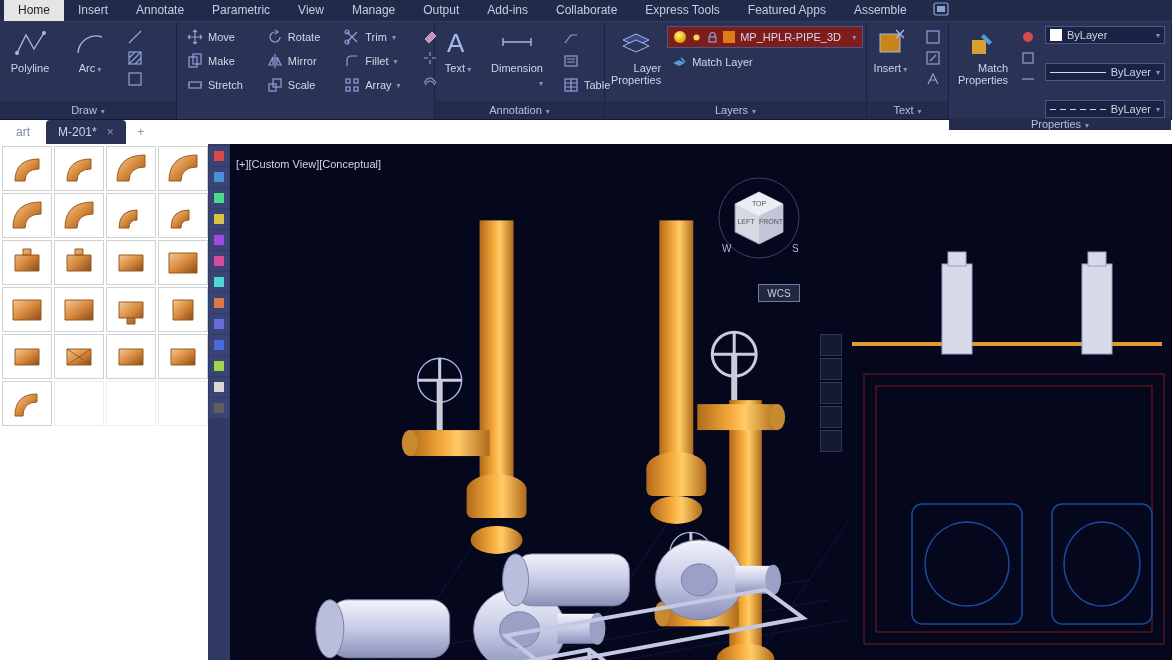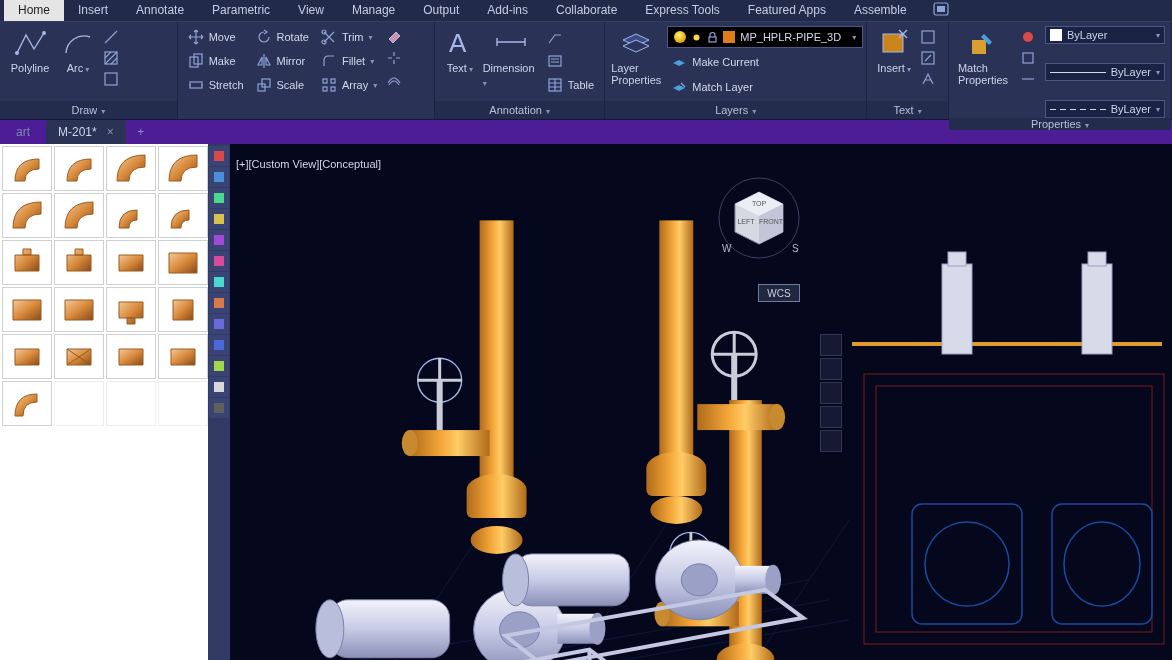--- a/index.html
+++ b/index.html
@@ -7,54 +7,54 @@
 
   
   .menubar { height: 22px; background: #222a4a; display: flex; align-items: stretch; padding-left: 4px; gap: 0; border-bottom: 1px solid #333c63; }
   .menubar .item { padding: 3px 14px 0; cursor: pointer; color: #c6cce0; }
   .menubar .item.active { background: #e5e5e5; color: #222; }
   .helpicon { margin-left: 12px; padding-top:2px; }
 
   
   .ribbon { height: 98px; background: #2a3255; display: flex; border-bottom: 1px solid #10193a; }
   .panel { border-right: 1px solid #1a2346; display: flex; flex-direction: column; }
-  .panel-body { flex: 1; display: flex; padding: 4px 6px 0; gap: 4px; }
+  .panel-body { flex: 1; display: flex; padding: 4px 6px 0; gap: 16px; }
   .panel-title { height: 18px; text-align: center; font-size: 11px; background: #242c4e; color: #b8c0da; display:flex; align-items:center; justify-content:center; gap:4px;}
   .panel-title .expand::after{content:"▾"; font-size:8px; color:#8a93b8;}
 
   .bigbtn { width: 48px; display: flex; flex-direction: column; align-items: center; gap: 2px; cursor: pointer; }
   .bigbtn .ic { width: 34px; height: 34px; display:flex; align-items:center; justify-content:center; }
-  .bigbtn .lbl { font-size: 11px; color: #cdd4e8; text-align:left; line-height:12px;}
+  .bigbtn .lbl { font-size: 11px; color: #cdd4e8; text-align:right; line-height:12px;}
   .bigbtn .drop::after{content:" ▾"; font-size:8px; color:#8a93b8;}
 
   .row3 { display:flex; flex-direction:column; gap:2px; }
   .smallbtn { height:22px; display:flex; align-items:center; gap:5px; padding:0 4px; cursor:pointer; font-size:11px; color:#d3d8ea; white-space:nowrap;}
   .smallbtn .sic{ width:16px; height:16px; display:flex; align-items:center; justify-content:center; flex:none;}
   .iconcol { display:flex; flex-direction:column; gap:3px; padding-top:2px;}
   .iconcol .sic{width:18px;height:18px;display:flex;align-items:center;justify-content:center;cursor:pointer;}
 
   
   svg { overflow: visible; }
   .stk { stroke:#a6b8e8; stroke-width:1.4; fill:none; }
   .stkl { stroke:#8fa2d8; stroke-width:1.2; fill:none; }
 
   
-  .layercombo{height:22px;width:196px;background:#000000;border:1px solid #4b5788;display:flex;align-items:center;gap:5px;padding:0 6px;cursor:pointer;}
+  .layercombo{height:22px;width:196px;background:#7f1d1d;border:1px solid #4b5788;display:flex;align-items:center;gap:5px;padding:0 6px;cursor:pointer;}
   .layercombo .sw{width:12px;height:12px;background:#e07b1a;}
   .layercombo .txt{flex:1;font-size:11px;color:#d5daea;white-space:nowrap;overflow:hidden;}
   .bulb{width:12px;height:12px;border-radius:50%;background:radial-gradient(circle at 40% 35%,#fff27a,#e0a400 70%);} 
 
   .propcombo{height:18px;width:120px;background:#1b2344;border:1px solid #4b5788;display:flex;align-items:center;gap:5px;padding:0 4px;cursor:pointer;font-size:11px;}
   .propcombo .sw{width:12px;height:12px;background:#fff;}
   .linepreview{flex:1;height:1px;background:#d5daea;}
   .propcombo.dash .linepreview{background:repeating-linear-gradient(90deg,#d5daea 0 6px,transparent 6px 10px);}
   .propcombo .arr{font-size:8px;color:#8a93b8;}
 
   
-  .filetabs{height:24px;background:#4c1d95;display:flex;align-items:stretch; padding-left:4px;}
+  .filetabs{height:24px;background:#ffffff;display:flex;align-items:stretch; padding-left:4px;}
   .filetab{display:flex;align-items:center;gap:10px;padding:0 12px;background:#2a3255;border-radius:4px 4px 0 0;margin-right:4px;cursor:pointer;font-size:12px;color:#cfd5ea;}
   .filetab.ghost{background:transparent;color:#7e88ac;}
   .filetab .x{color:#8a93b8;font-size:12px;}
   .plustab{width:22px;display:flex;align-items:center;justify-content:center;color:#8a93b8;cursor:pointer;}
 
   
   .workspace{position:relative;height:516px;display:flex;}
 
   .palette{width:208px;background:#fff;overflow:hidden;}
   .palgrid{display:grid;grid-template-columns:repeat(4,50px);gap:2px;padding:2px;}
@@ -337,28 +337,20 @@
               <circle cx="5.5" cy="5.5" r="3" fill="#ffd24a"></circle>
             </svg>
           <svg width="11" height="11">
               <rect x="2" y="5" width="7" height="5" class="stkl"></rect>
               <path class="stkl" d="M3 5 V3 a2.5 2.5 0 0 1 5 0 V5"></path>
             </svg>
           <div class="sw"></div>
           <div class="txt">MP_HPLR-PIPE_3D</div>
           <span style="font-size:8px;color:#8a93b8">▾</span>
         </div>
-        <div class="smallbtn">
-            <span class="sic">
-              <svg width="16" height="16">
-                <path d="M2 9 L8 6 L14 9 L8 12 Z" fill="#4aa0d8"></path>
-              </svg>
-            </span>
-            <span>Make Current</span>
-          </div>
         <div class="smallbtn">
             <span class="sic">
               <svg width="16" height="16">
                 <path d="M2 9 L8 6 L14 9 L8 12 Z" fill="#4aa0d8"></path>
                 <path class="stkl" d="M10 4l4 4"></path>
               </svg>
             </span>
             <span>Match Layer</span>
           </div>
       </div>

